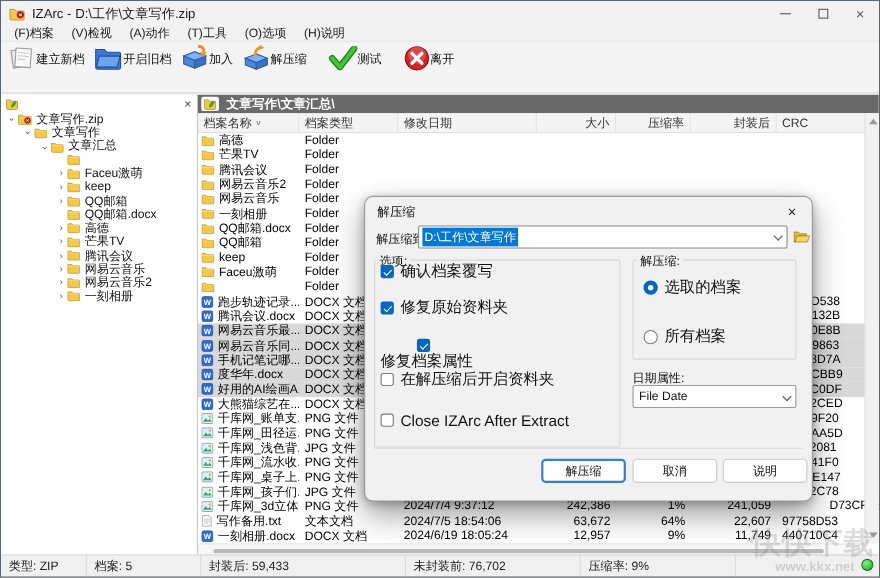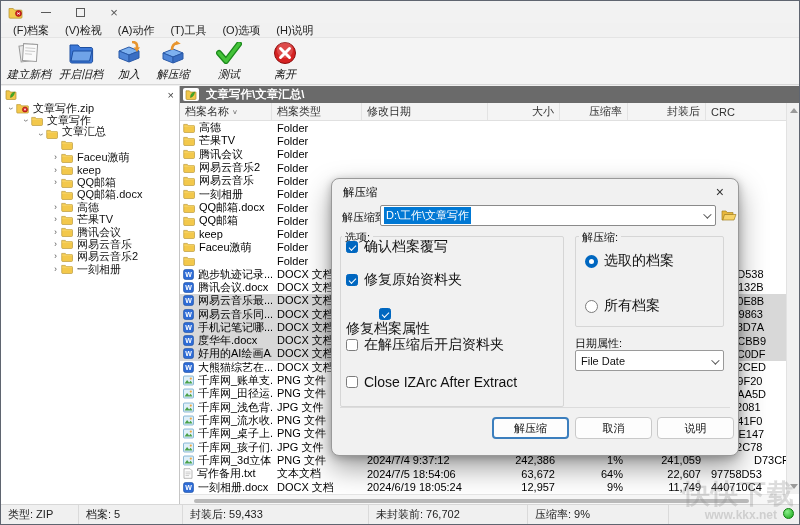--- a/index.html
+++ b/index.html
@@ -14,21 +14,21 @@
   .win-btn{width:34px;height:100%;display:flex;align-items:center;justify-content:center;color:#555;font-size:13px;}
   .max-glyph{width:9px;height:9px;border:1px solid #5a5a5a;}
   .min-glyph{width:10px;height:0;border-top:1px solid #5a5a5a;}
 
   
   .menubar{height:15px;display:flex;align-items:center;padding-left:4px;background:#f1f1f1;border-bottom:1px solid #e4e4e4;}
   .menu-item{font-size:11px;color:#222;padding:0 8px;white-space:nowrap;}
 
   
   .toolbar{height:47px;display:flex;align-items:flex-start;background:#f4f4f4;border-bottom:1px solid #d8d8d8;padding-left:2px;}
-  .tool{display:flex;flex-direction:column;align-items:center;justify-content:flex-start;padding:2px 4px 0 4px;min-width:44px;font-style:italic;}
+  .tool{display:flex;align-items:center;justify-content:flex-start;padding:2px 4px 0 4px;min-width:44px;}
   .tool .tico{height:26px;display:flex;align-items:center;justify-content:center;}
   .tool .tlabel{font-size:11px;color:#111;margin-top:1px;white-space:nowrap;}
   .tool.gap{margin-left:12px;}
 
   
   .main{position:absolute;top:85px;left:0;right:0;height:420px;display:flex;}
 
   
   .tree-panel{width:179px;background:#fff;border-right:1px solid #c6c6c6;position:relative;}
   .tree-head{height:16px;display:flex;align-items:center;padding:1px 5px 0 4px;}
@@ -104,20 +104,21 @@
 <div class="window">
 
   <div class="titlebar">
     <span class="app-icon">
         <svg width="15" height="13" viewBox="0 0 15 13">
           <path d="M1 2.5h4.2l1.4 1.6h6.6c.5 0 .8.3.8.8v6.3c0 .5-.4 1-1 1H2c-.6 0-1-.5-1-1V2.5z" fill="#f3c84b" stroke="#b08f2e" stroke-width=".7"></path>
           <circle cx="10.5" cy="7.5" r="3" fill="#d42020" stroke="#8d1212" stroke-width=".6"></circle>
           <path d="M9.2 6.6l2.6 1.8M11.8 6.6l-2.6 1.8" stroke="#fff" stroke-width=".9"></path>
         </svg>
       </span>
+    <span class="title">IZArc - D:\工作\文章写作.zip</span>
     <div class="win-controls">
       <div class="win-btn">
           <span class="min-glyph"></span>
         </div>
       <div class="win-btn">
           <span class="max-glyph"></span>
         </div>
       <div class="win-btn">
           <span>×</span>
         </div>

